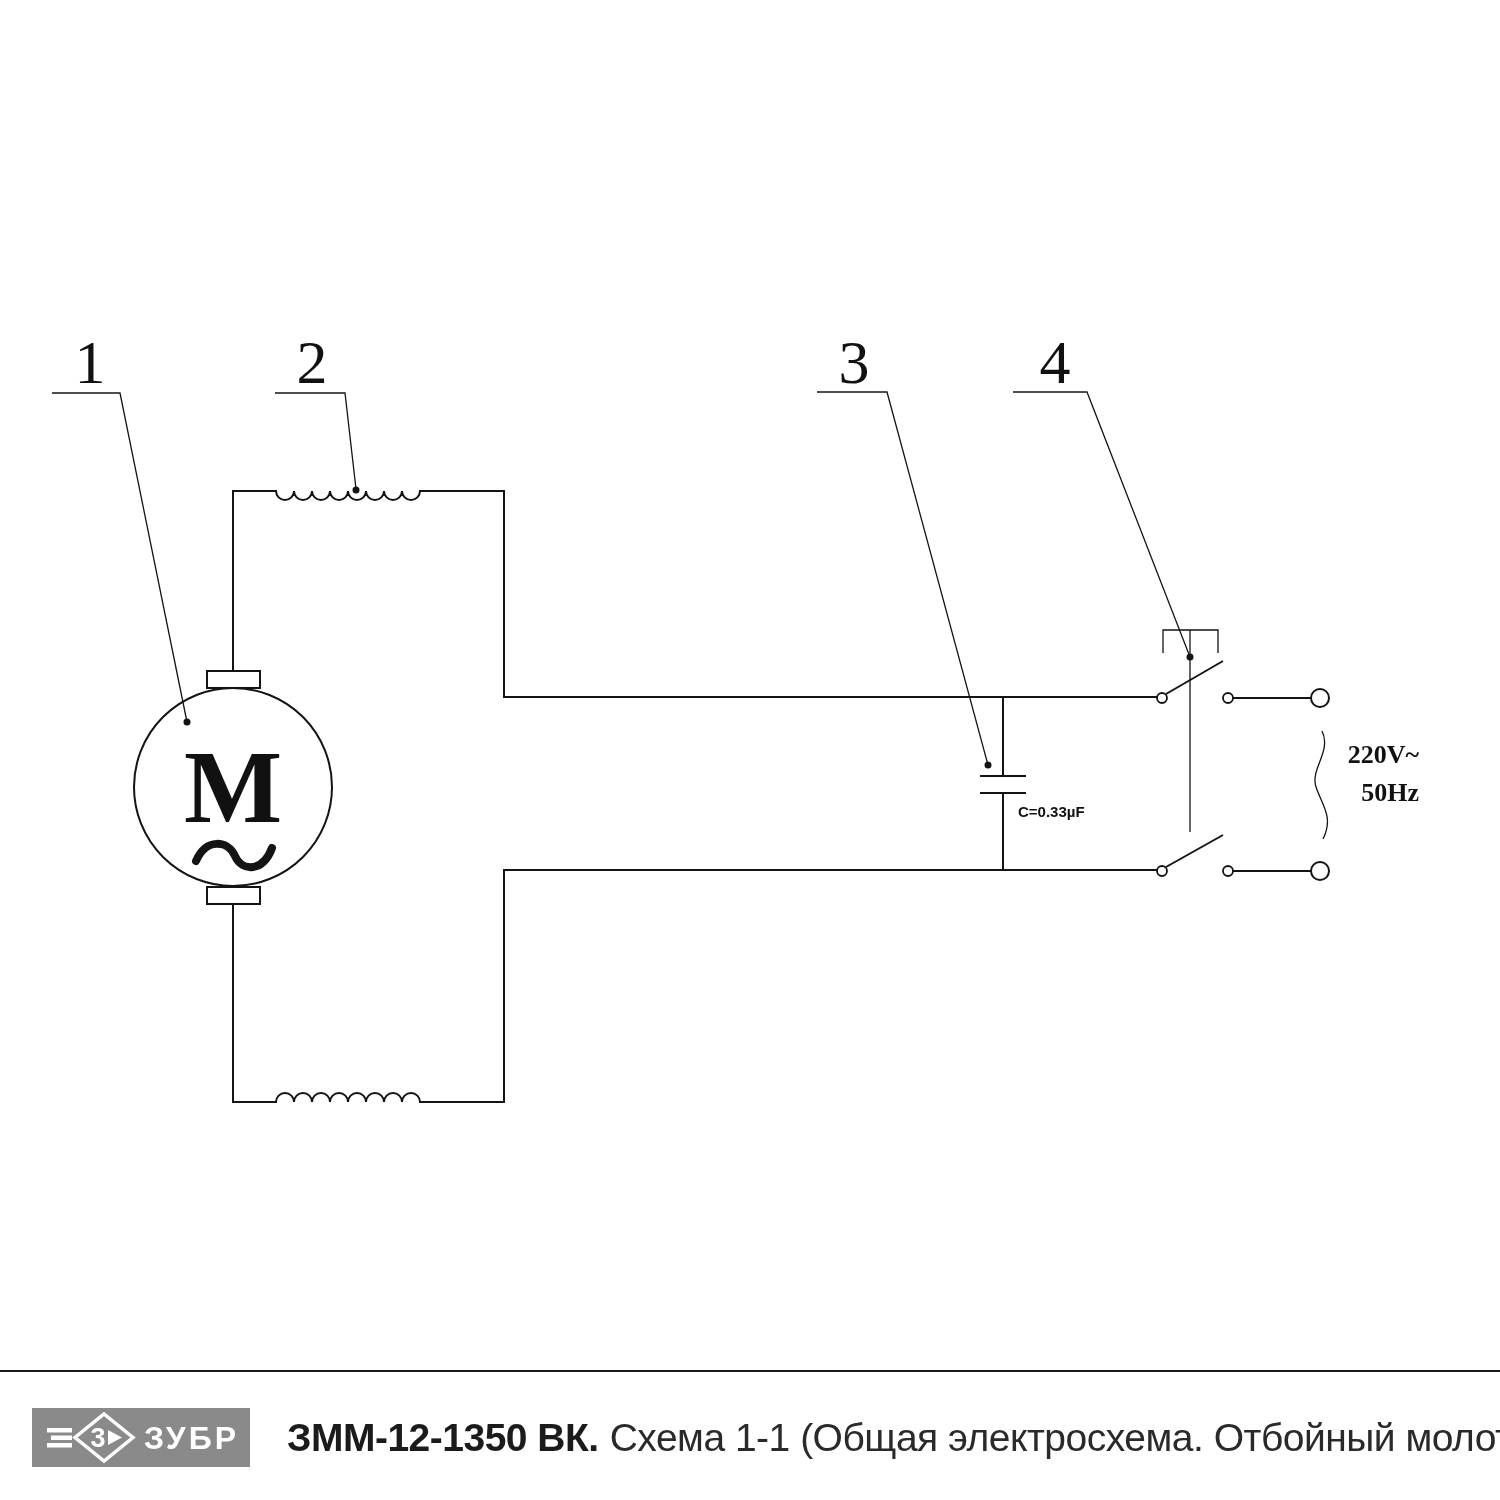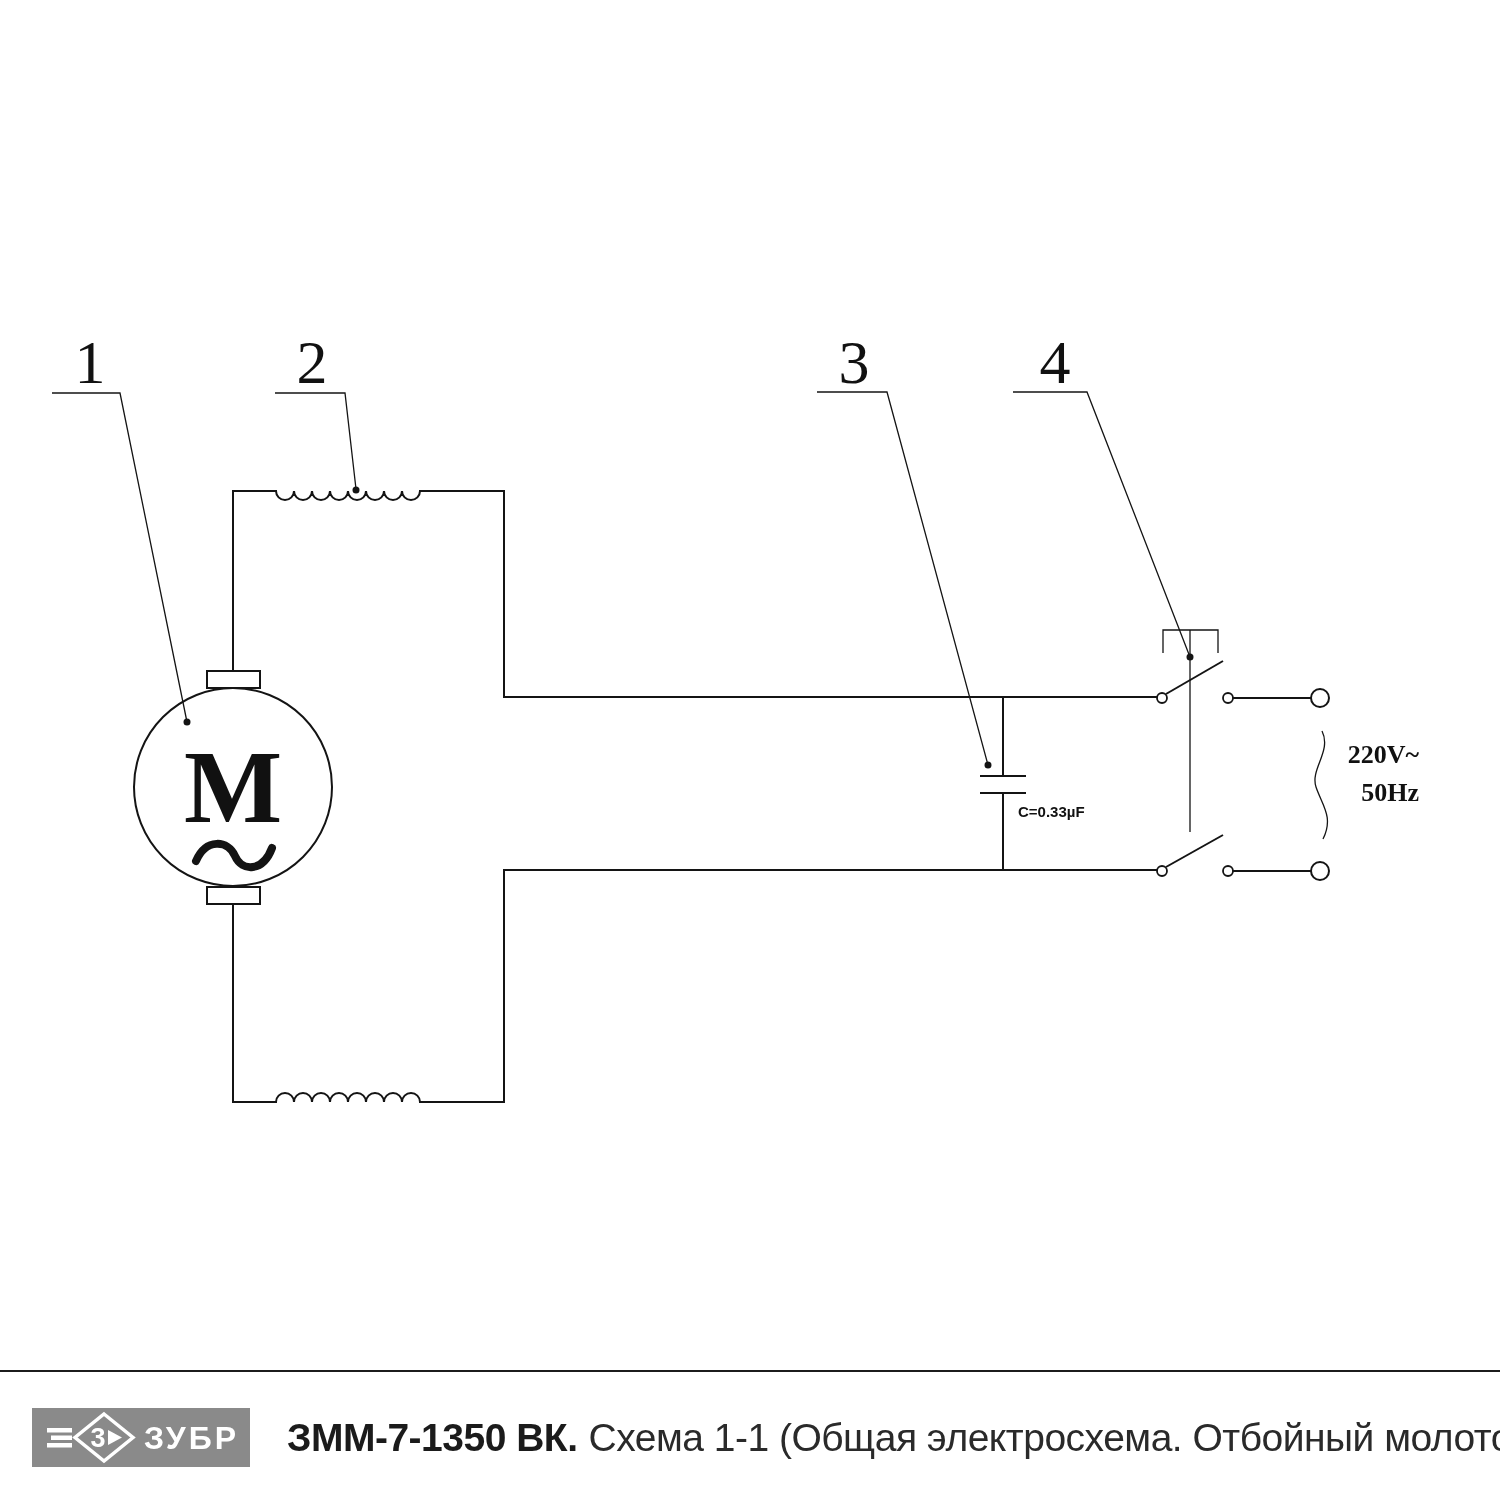--- a/index.html
+++ b/index.html
@@ -118,18 +118,18 @@
 
       <g>
         <polygon points="72,6 101,29.5 72,53 43,29.5" fill="none" stroke="#fff" stroke-width="3.5"></polygon>
         <text class="logo-num" x="66" y="39" text-anchor="middle">3</text>
         <polygon points="76,22 90,29.5 76,37" fill="#fff"></polygon>
       </g>
       <text class="logo-brand" x="112" y="41">ЗУБР</text>
     </svg>
 
     <div id="footer-title">
-      <span class="model">ЗММ-7-1350 ВК.</span>
+      <span class="model">ЗММ-12-1350 ВК.</span>
       <span class="subtitle">Схема 1-1 (Общая электросхема. Отбойный молоток)</span>
     </div>
   </div>
 
 </div>
 
 </body></html>

